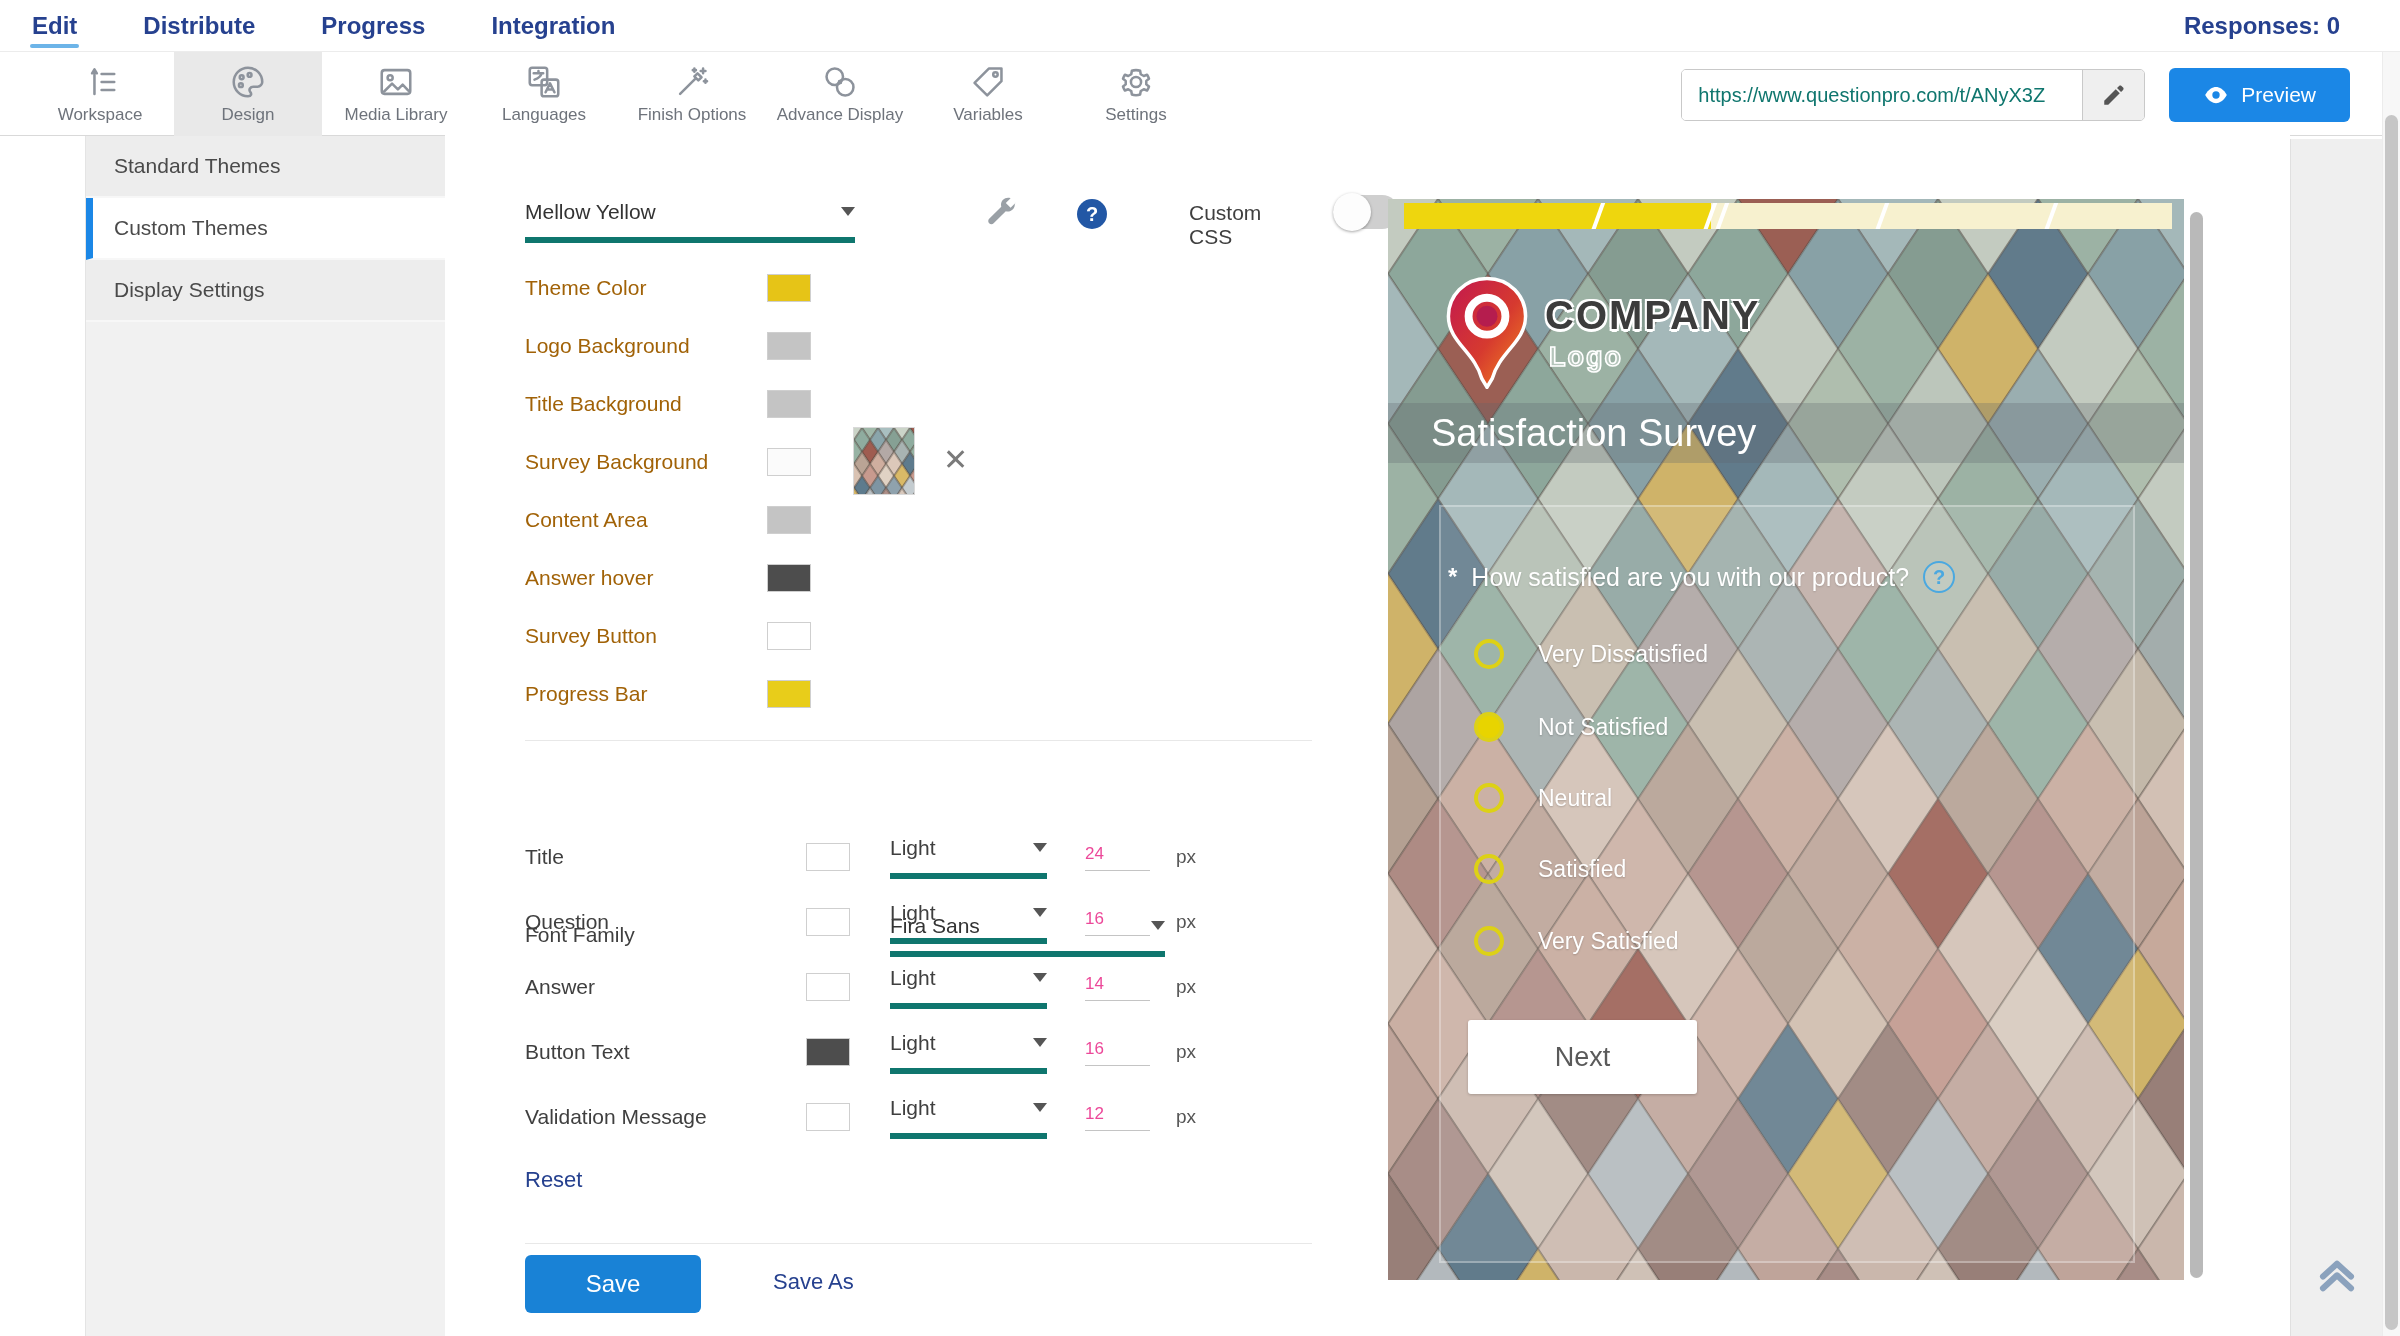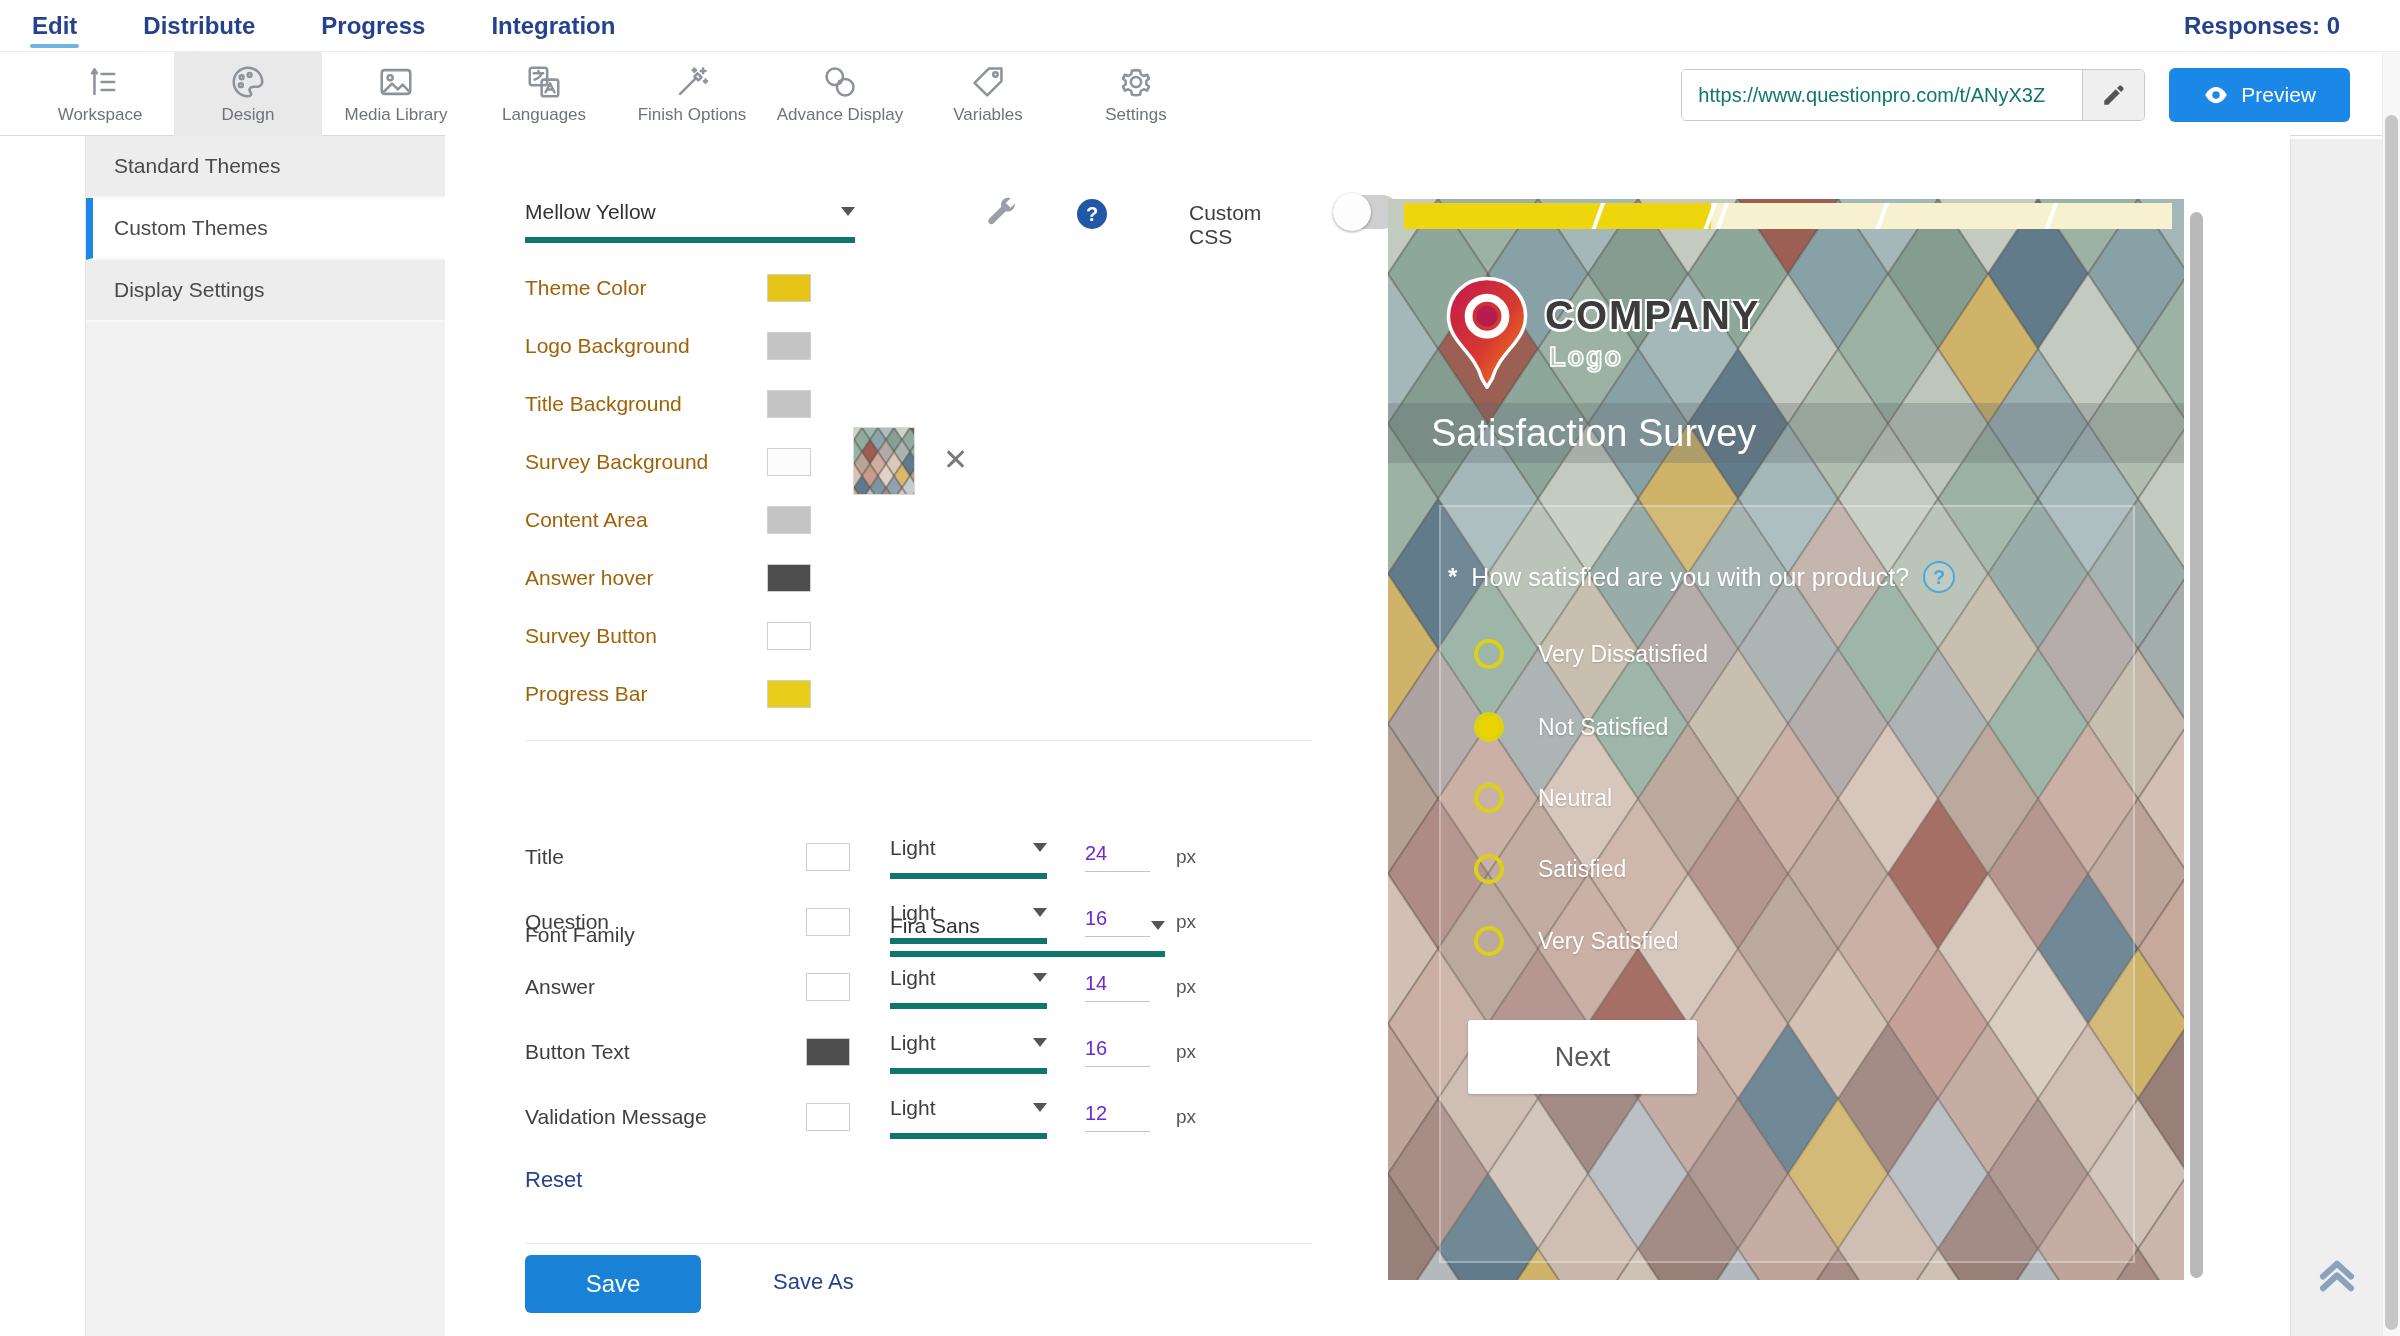--- a/index.html
+++ b/index.html
@@ -83,21 +83,21 @@
   .remove-x { position:absolute; left:418px; top:12px; font-size:30px; color:#7a7a7a; background:none;
     border:0; cursor:pointer; line-height:1; }
 
   .divider { position:absolute; left:80px; width:787px; height:0; border-top:1px solid #e8e8e8; }
 
   .frow { position:absolute; left:80px; height:60px; display:flex; align-items:center; }
   .flabel { width:281px; font-size:21px; color:#3f3f3f; }
   .fswatch { width:44px; height:28px; border:1px solid #cfcfcf; cursor:pointer; margin-right:40px; }
   .weight-dd { width:157px; margin-right:38px; }
   .weight-dd .ddtext { font-size:21px; color:#3f3f3f; }
-  .size-input { width:65px; border:0; border-bottom:1px solid #c4c4c4; font-size:20px; color:#6d28d9;
+  .size-input { width:65px; border:0; border-bottom:1px solid #c4c4c4; font-size:17px; color:#ec4899;
     outline:none; padding-bottom:6px; margin-right:26px; font-family:"Liberation Sans",sans-serif; }
   .px { font-size:19px; color:#555; }
   .ffrow { position:absolute; left:80px; top:772px; height:56px; display:flex; align-items:center; }
   .ff-dd { width:275px; }
 
   .reset-link { position:absolute; left:80px; top:1032px; font-size:22px; color:#26418f; cursor:pointer; }
   .save-btn { position:absolute; left:80px; top:1120px; width:176px; height:58px; background:#1982d6;
     color:#fff; border:0; border-radius:6px; font-size:24px; cursor:pointer;
     font-family:"Liberation Sans",sans-serif; }
   .saveas-link { position:absolute; left:328px; top:1134px; font-size:22px; color:#26418f; cursor:pointer; }

